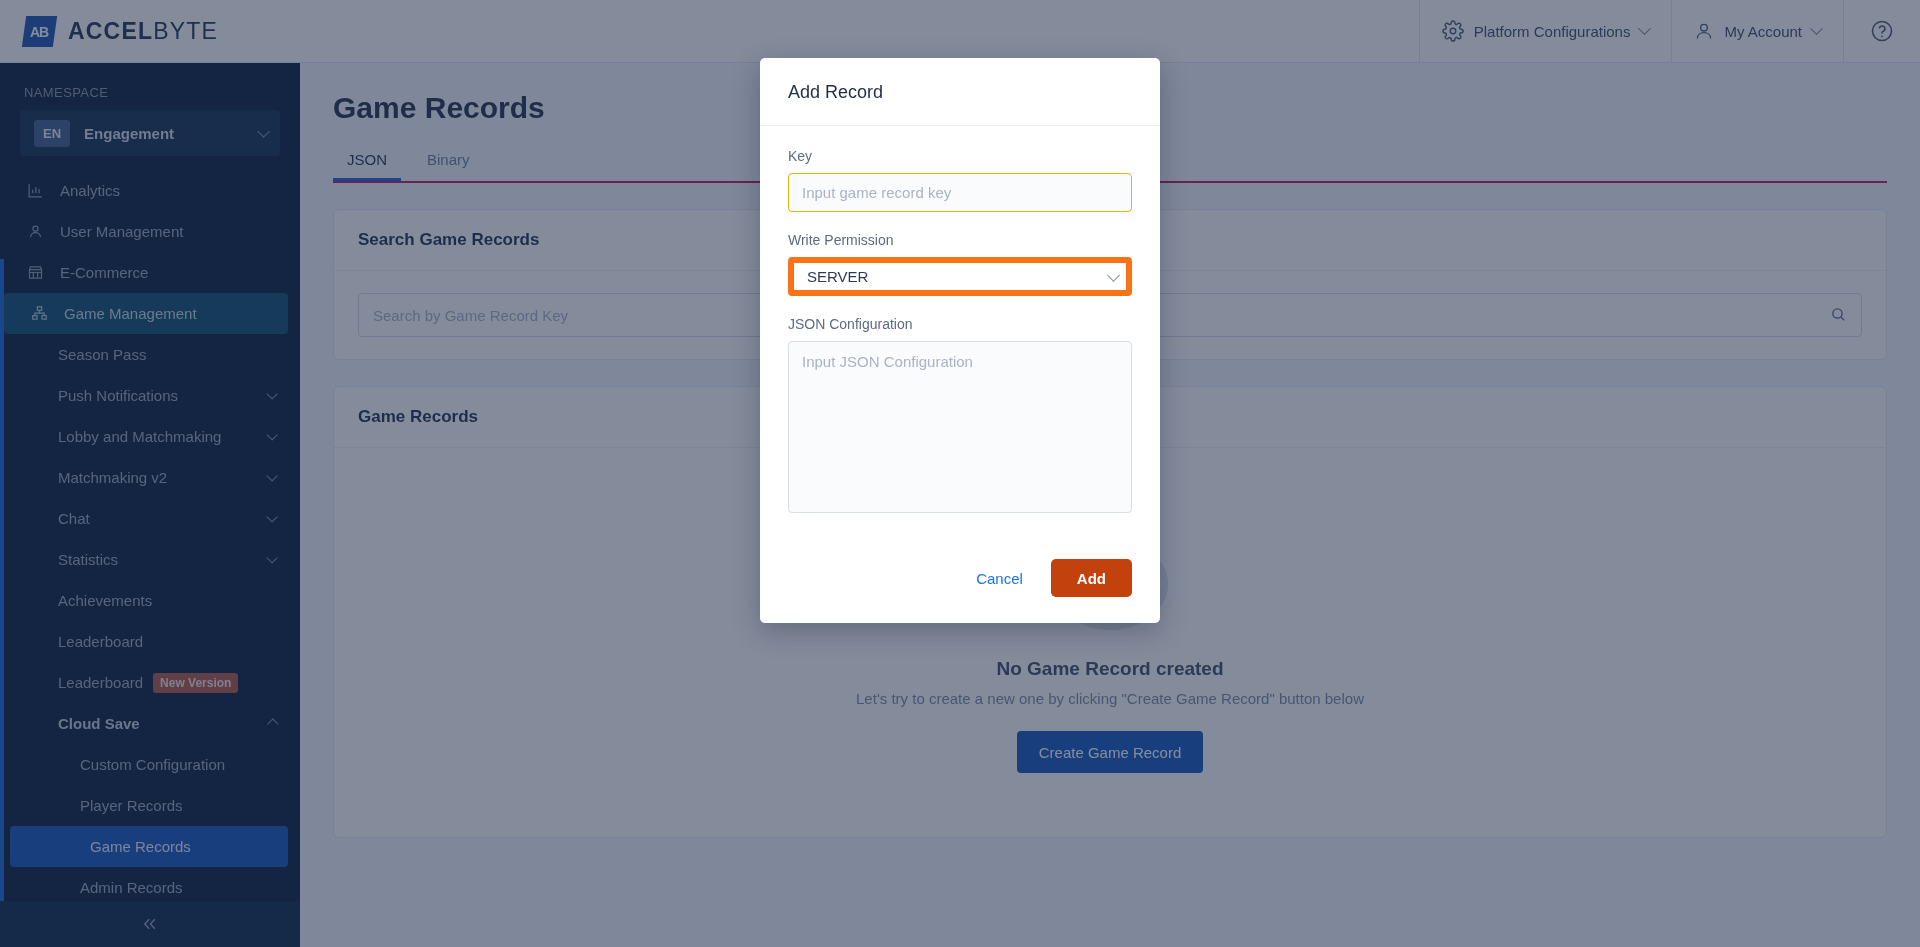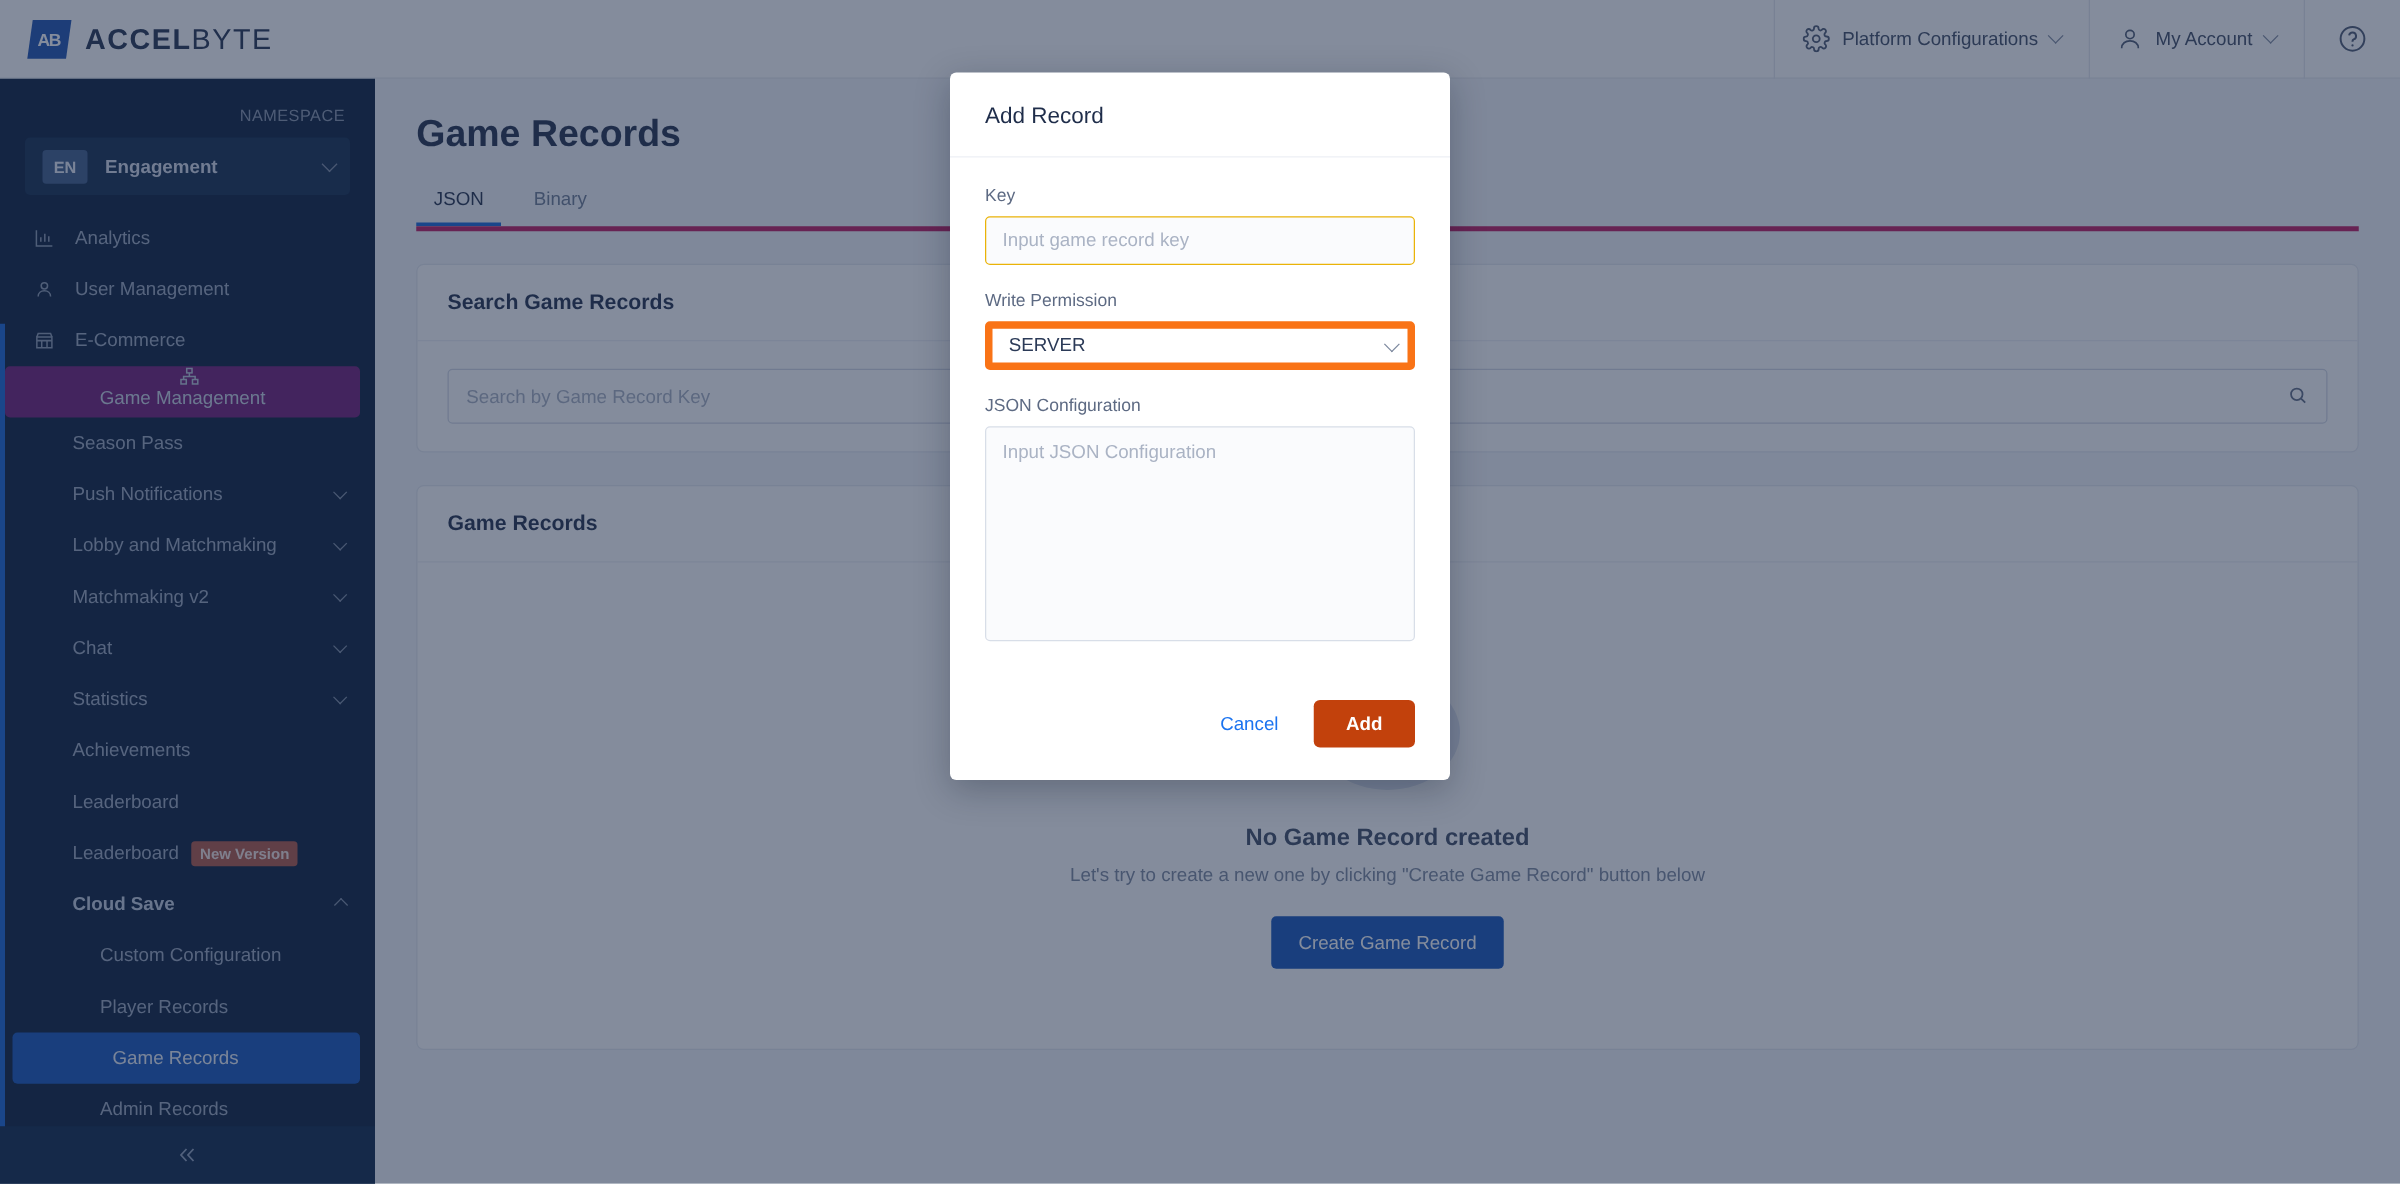--- a/index.html
+++ b/index.html
@@ -46,21 +46,21 @@
     border-left: 1px solid #e4e7ee;
     color: #3d4a63; font-size: 15px; cursor: pointer;
   }
   .tb-item.help { padding: 0 26px; }
   .chev-sm { width: 9px; height: 9px; border-right: 1.6px solid #7b879d; border-bottom: 1.6px solid #7b879d; transform: rotate(45deg) translate(-2px,-2px); }
 
   
   .sidebar {
     position: absolute; top: 63px; left: 0; bottom: 0; width: 300px;
     background: #071c3a; z-index: 12;
-    display: flex; flex-direction: column; text-align: right;
+    display: flex; flex-direction: column;
   }
   .ns-label { color: #8794ab; font-size: 13px; letter-spacing: .4px; padding: 22px 24px 10px; }
   .ns-select {
     margin: 0 20px; height: 46px; background: #102banother; background: #102a4d;
     border-radius: 4px; display: flex; align-items: center; padding: 0 14px; gap: 14px;
     cursor: pointer;
   }
   .ns-badge {
     background: #3c5b88; color: #e8edf6; font-size: 13px; font-weight: 700;
     padding: 6px 9px; border-radius: 3px;
@@ -77,22 +77,22 @@
   .nav-row.top { padding-left: 0; }
   .nav-row.lvl1 { padding-left: 58px; }
   .nav-row.lvl2 { padding-left: 80px; }
   .nav-row .chev-r {
     margin-left: auto; margin-right: 26px;
     width: 8px; height: 8px; border-right: 1.6px solid #7f8da5; border-bottom: 1.6px solid #7f8da5;
     transform: rotate(45deg) translateY(-3px);
   }
   .nav-row .chev-r.up { transform: rotate(-135deg) translate(-2px,2px); }
   .nav-row.active-parent {
-    background: #701a75; color: #c8d3e4;
-    margin: 0 12px 0 4px; border-radius: 4px; width: calc(100% - 16px); flex-direction: column;
+    background: #0c4a6e; color: #c8d3e4;
+    margin: 0 12px 0 4px; border-radius: 4px; width: calc(100% - 16px);
   }
   .nav-row.active-parent::before {
     content: ""; position: absolute; left: -4px; top: -4px; bottom: -4px;
     width: 4px; background: #1565d8;
   }
   .nav-row.section { color: #c2cddd; font-weight: 700; }
   .nav-row.selected {
     background: #1253ba; color: #e9eff8;
     margin: 0 12px 0 10px; width: calc(100% - 22px); border-radius: 4px;
   }
@@ -102,21 +102,21 @@
   }
   .railbar { position: absolute; left: 0; top: 0; bottom: 0; width: 4px; background: #1565d8; }
   .collapse {
     height: 46px; display: flex; align-items: center; justify-content: center;
     color: #8fa0ba; font-size: 18px; cursor: pointer; background: #0a2448;
   }
 
   
   .main { position: absolute; top: 63px; left: 300px; right: 0; bottom: 0; background: #f4f6fa; padding: 0 33px; }
   .page-title { font-size: 30px; font-weight: 700; color: #1f2d4a; padding: 28px 0 18px; }
-  .tabs { display: flex; gap: 12px; border-bottom: 4px solid #be185d; }
+  .tabs { display: flex; gap: 12px; border-bottom: 2px solid #be185d; }
   .tab { font-size: 15px; color: #6b7a93; padding: 8px 14px 13px; cursor: pointer; }
   .tab.active { color: #1f2d4a; box-shadow: inset 0 -3px 0 #1565d8; }
 
   .card { background: #fff; border: 1px solid #e4e8ef; border-radius: 6px; margin-top: 26px; }
   .card-head { font-size: 17px; font-weight: 700; color: #1f2d4a; padding: 20px 24px; border-bottom: 1px solid #edf0f5; }
   .card-body { padding: 22px 24px; }
   .search-wrap { position: relative; }
   .search-input {
     width: 100%; height: 44px; border: 1px solid #d2d8e4; border-radius: 4px;
     padding: 0 44px 0 14px; font-size: 15px; color: #3d4a63;

